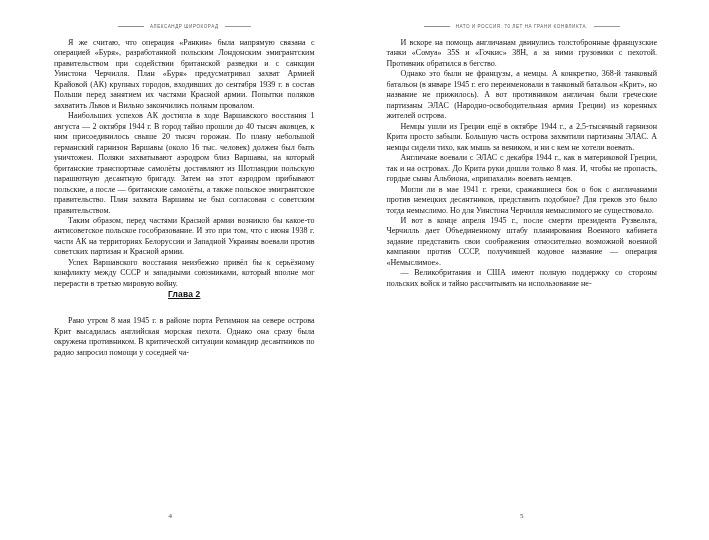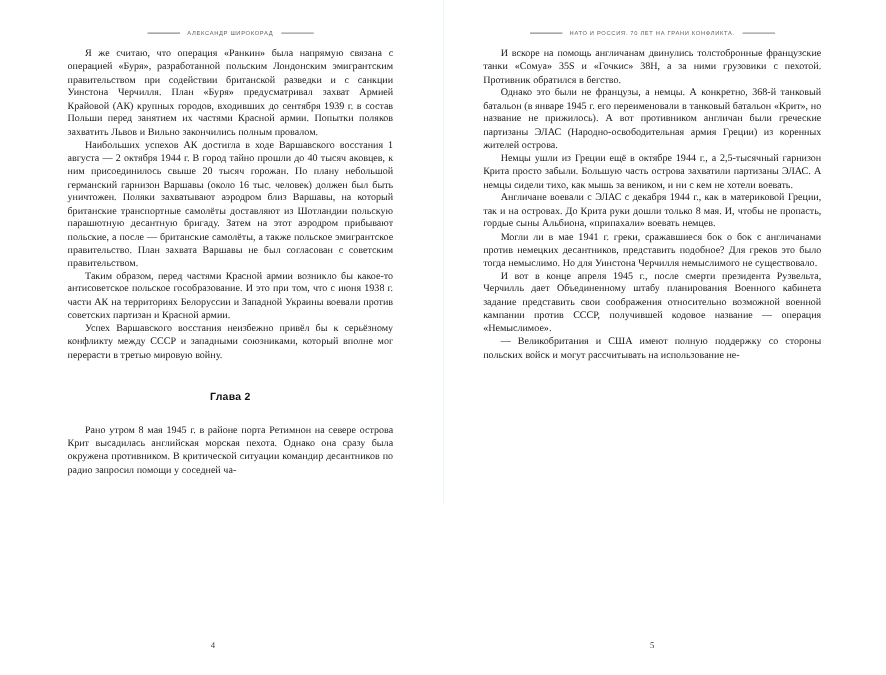--- a/index.html
+++ b/index.html
@@ -10,21 +10,21 @@
   body {
     width: 709px;
     height: 540px;
     overflow: hidden;
     font-family: "Liberation Serif", serif;
   }
   .spread {
     position: relative;
     width: 709px;
     height: 404px;
-    background: #86efac;
+    background: #7f1d1d;
     display: flex;
   }
   .page {
     position: relative;
     width: 354.5px;
     height: 540px;
     box-sizing: border-box;
     background: #ffffff;
   }
   .page-left  { padding: 0 40px 0 54px; }
@@ -73,22 +73,22 @@
     hyphens: manual;
     word-spacing: 0.1px;
   }
   p.para.noindent { text-indent: 0; }
 
   
   .chapter {
     text-align: center;
     font-family: "Liberation Sans", sans-serif;
     color: #111115;
-    margin-top: 23px;
     margin-bottom: 17px;
+    text-decoration: underline;
   }
   .chapter-num {
     font-size: 8.4px;
     font-weight: 700;
     letter-spacing: 0.2px;
     margin-bottom: 3.5px;
   }
   .chapter-title {
     font-size: 9.6px;
     font-weight: 700;
@@ -146,19 +146,19 @@
       <span class="rule thin2"></span>
     </div>
 
     <div class="body-col">
       <p class="para">И вскоре на помощь англичанам двинулись толстобронные французские танки «Сомуа» 35S и «Гочкис» 38H, а за ними грузовики с пехотой. Противник обратился в бегство.</p>
       <p class="para">Однако это были не французы, а немцы. А конкретно, 368-й танковый батальон (в январе 1945 г. его переименовали в танковый батальон «Крит», но название не прижилось). А вот противником англичан были греческие партизаны ЭЛАС (Народно-освободительная армия Греции) из коренных жителей острова.</p>
       <p class="para">Немцы ушли из Греции ещё в октябре 1944 г., а 2,5-тысячный гарнизон Крита просто забыли. Большую часть острова захватили партизаны ЭЛАС. А немцы сидели тихо, как мышь за веником, и ни с кем не хотели воевать.</p>
       <p class="para">Англичане воевали с ЭЛАС с декабря 1944 г., как в материковой Греции, так и на островах. До Крита руки дошли только 8 мая. И, чтобы не пропасть, гордые сыны Альбиона, «припахали» воевать немцев.</p>
       <p class="para">Могли ли в мае 1941 г. греки, сражавшиеся бок о бок с англичанами против немецких десантников, представить подобное? Для греков это было тогда немыслимо. Но для Уинстона Черчилля немыслимого не существовало.</p>
       <p class="para">И вот в конце апреля 1945 г., после смерти президента Рузвельта, Черчилль дает Объединенному штабу планирования Военного кабинета задание представить свои соображения относительно возможной военной кампании против СССР, получившей кодовое название — операция «Немыслимое».</p>
-      <p class="para">— Великобритания и США имеют полную поддержку со стороны польских войск и могут рассчитывать на использование не-</p>
+      <p class="para">— Великобритания и США имеют полную поддержку со стороны польских войск и тайно рассчитывать на использование не-</p>
     </div>
 
     <div class="folio">5</div>
   </div>
 
 </div>
 
 </body></html>

